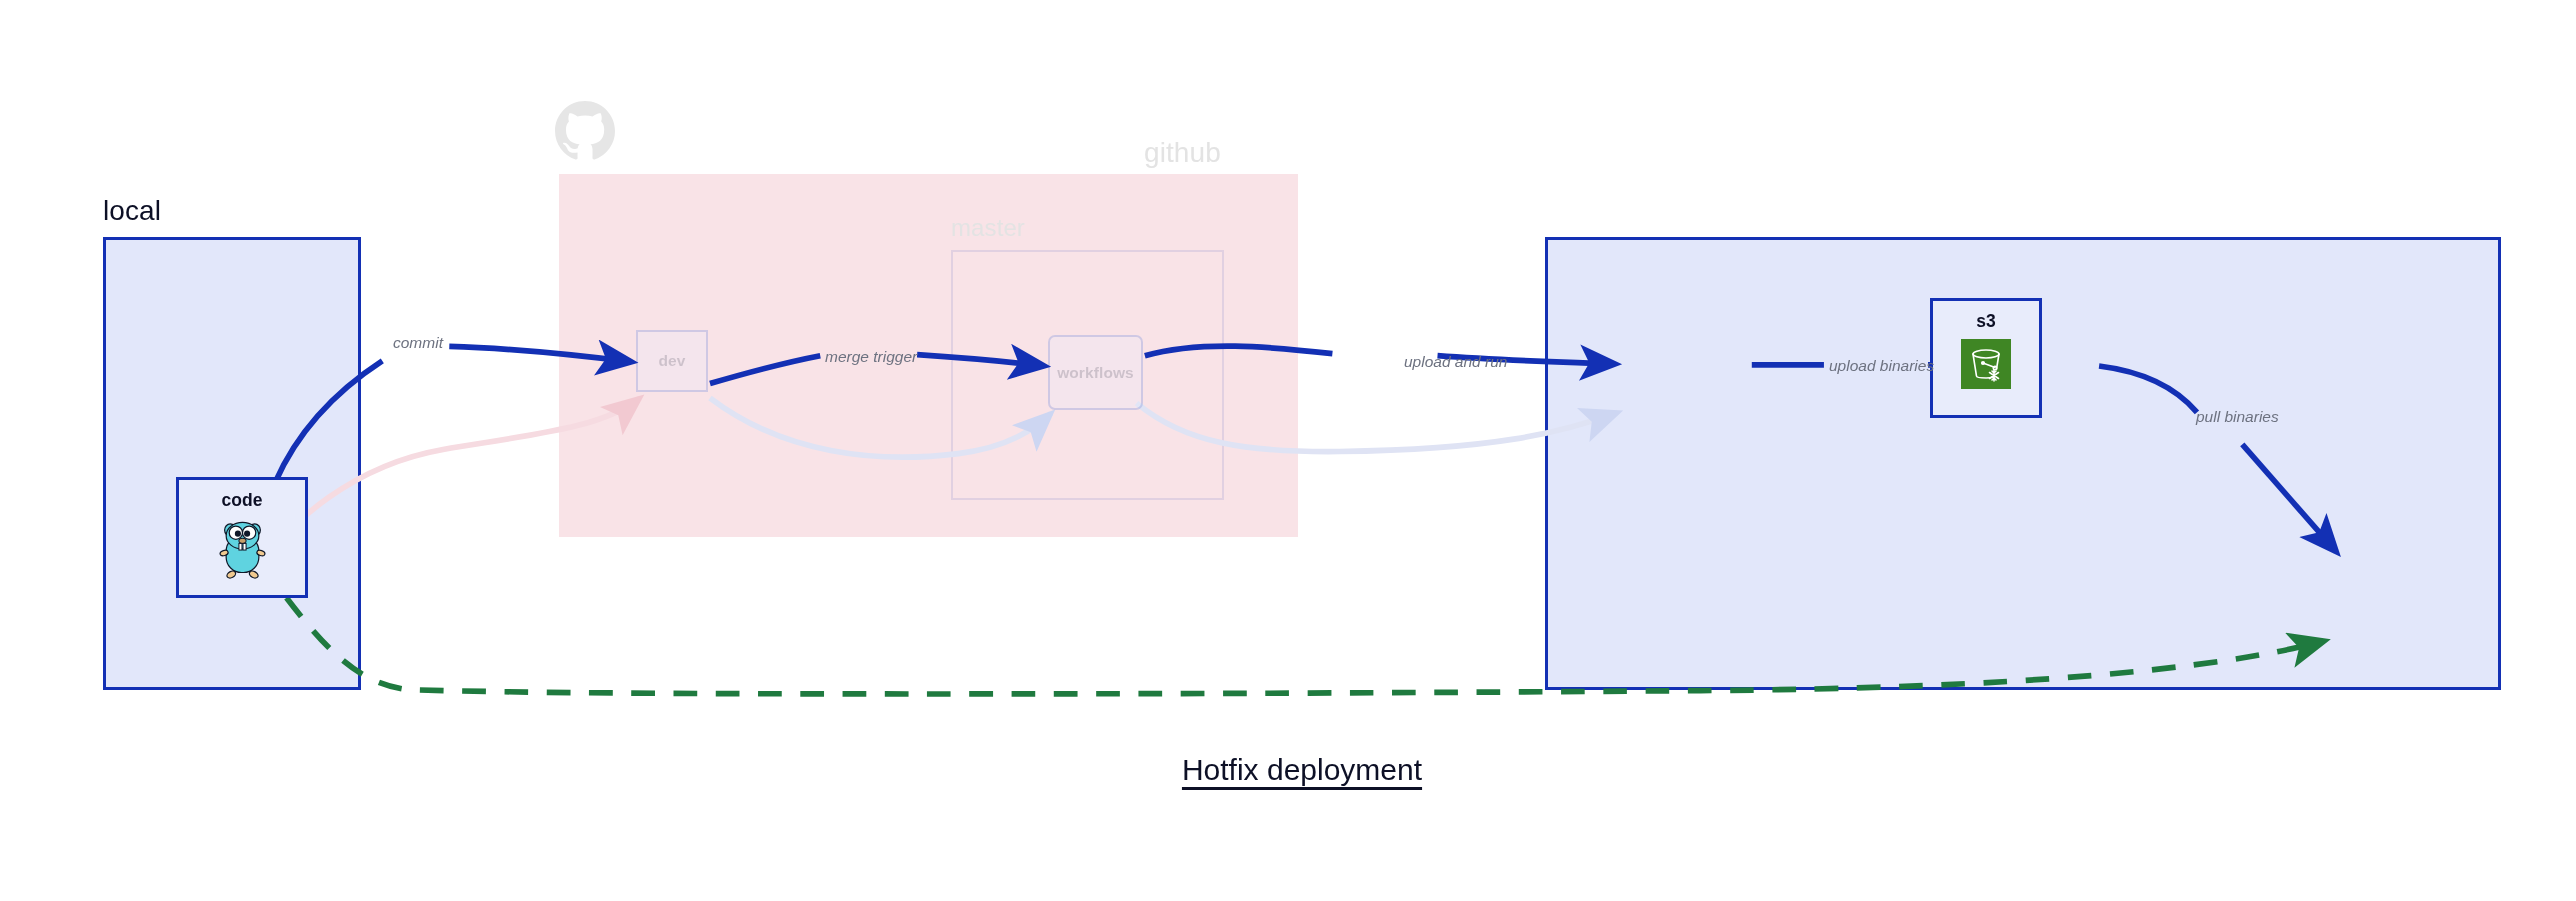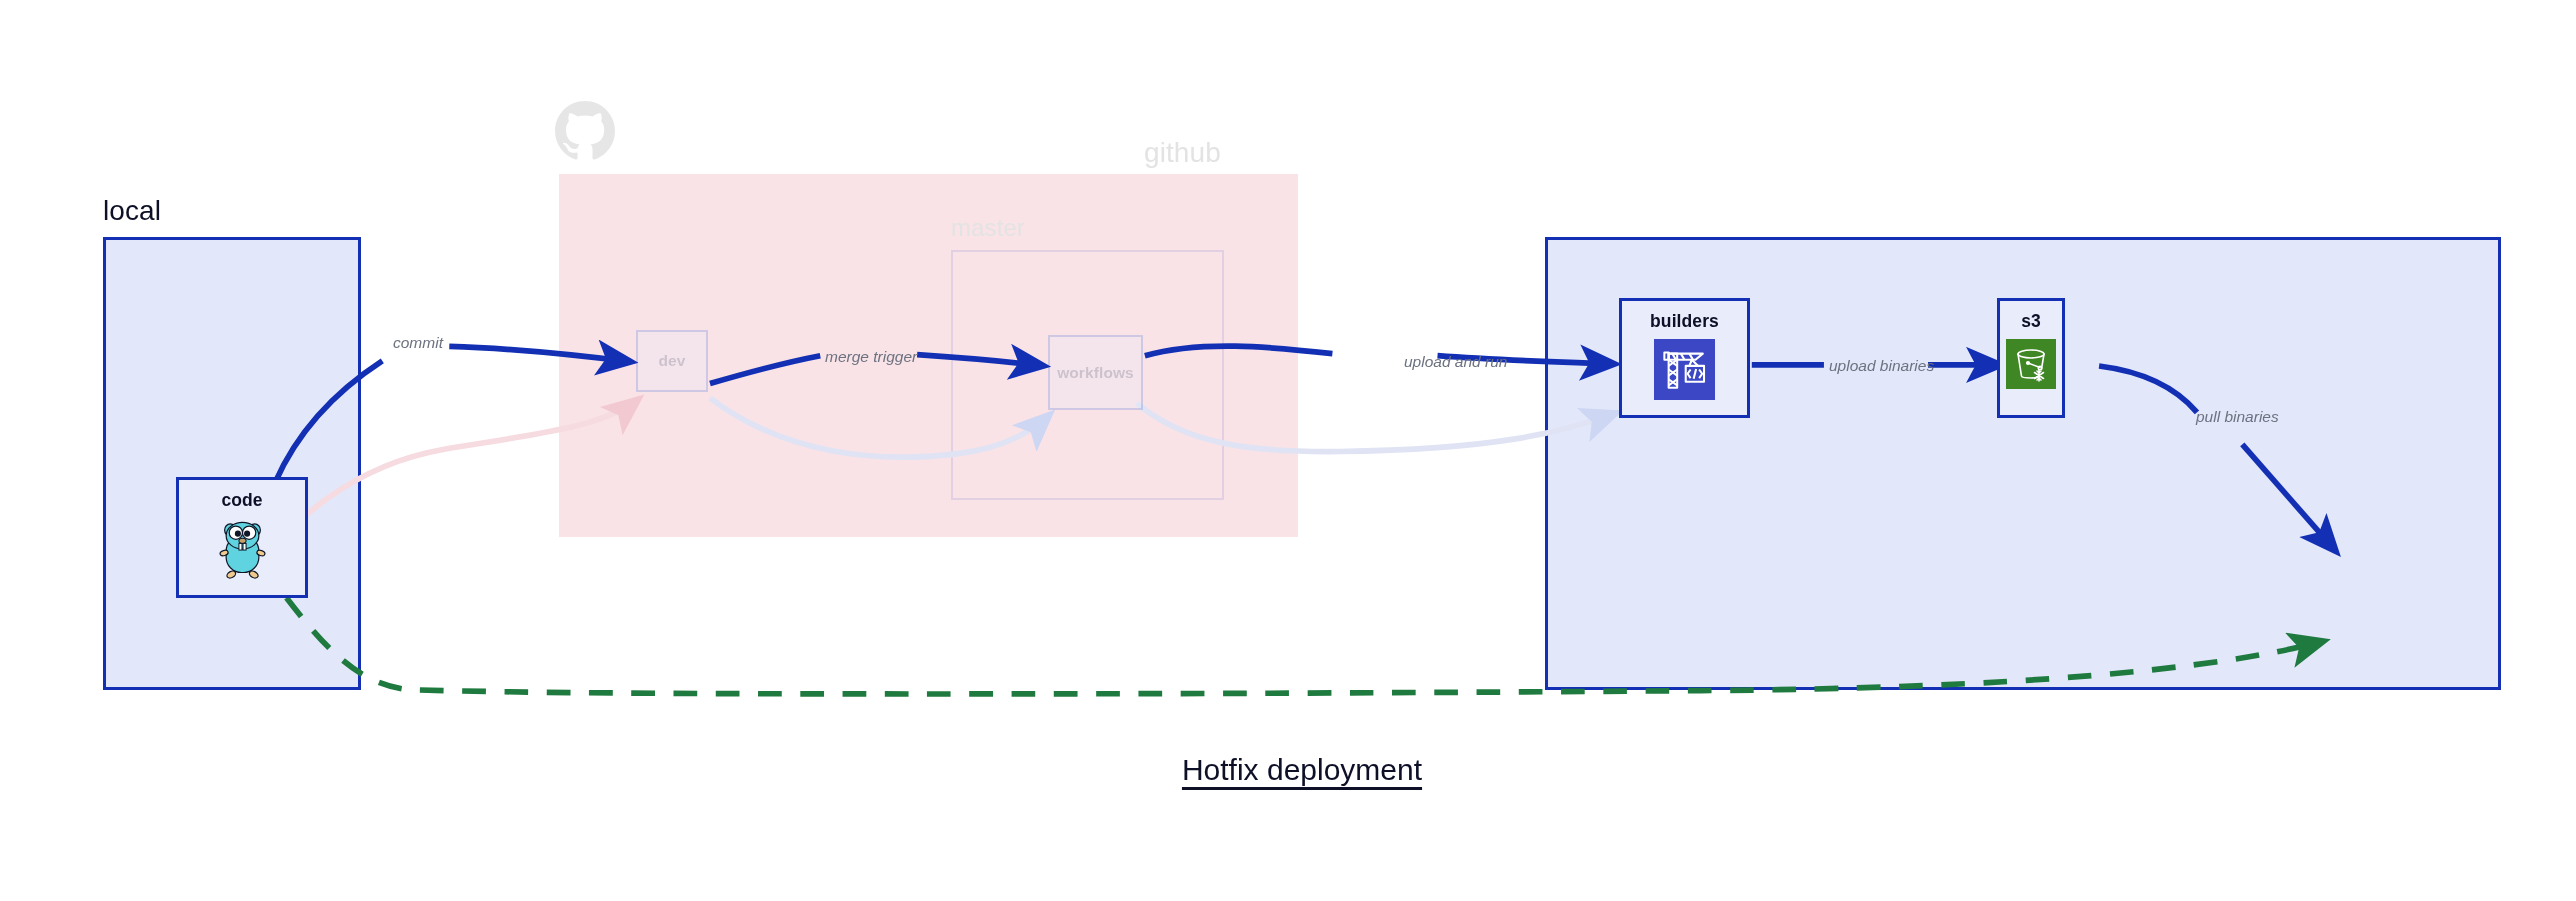--- a/index.html
+++ b/index.html
@@ -107,21 +107,21 @@
 
   <div class="grp-label muted" style="left:1144px;top:137px;width:155px;text-align:left;">github</div>
 
   <div class="grp-label muted" style="left:951px;top:214px;width:273px;font-size:24px;">master</div>
 
 
   <div class="node ghost" style="left:636px;top:330px;width:72px;height:62px;justify-content:center;">
     <div class="title" style="margin:0;">dev</div>
   </div>
 
-  <div class="node ghost" style="left:1048px;top:335px;width:95px;height:75px;justify-content:center;">
+  <div class="node ghost" style="left:1048px;top:335px;width:95px;height:75px;justify-content:center;border-radius:7px;">
     <div class="title" style="margin:0;">workflows</div>
   </div>
 
   <svg class="layer" viewBox="0 0 5054 1750" width="2604" height="902">
     <defs>
       <marker id="ah-blue" markerWidth="9" markerHeight="9" refX="6.2" refY="3.2" orient="auto" markerUnits="strokeWidth">
         <path d="M0,0 L7.5,3.2 L0,6.4 L1.7,3.2 Z" fill="#1330b4"></path>
       </marker>
       <marker id="ah-green" markerWidth="9" markerHeight="9" refX="6.2" refY="3.2" orient="auto" markerUnits="strokeWidth">
         <path d="M0,0 L7.5,3.2 L0,6.4 L1.7,3.2 Z" fill="#1f7a3f"></path>
@@ -172,45 +172,22 @@
         <circle cx="37" cy="30" r="6" fill="#101828"></circle>
         <circle cx="55" cy="30" r="6" fill="#101828"></circle>
         <ellipse cx="46" cy="44" rx="7" ry="5" fill="#c7a06a" stroke="#101828" stroke-width="2"></ellipse>
 
         <rect x="39" y="49" width="6" height="13" fill="#ffffff" stroke="#101828" stroke-width="2"></rect>
         <rect x="47" y="49" width="6" height="13" fill="#ffffff" stroke="#101828" stroke-width="2"></rect>
       </svg>
     </div>
   </div>
 
-  <div class="node" style="left:1619px;top:298px;width:131px;height:120px;">
-    <div class="title">builders</div>
-    <div class="glyph">
-      <svg width="61" height="61" viewBox="0 0 100 100">
-        <rect width="100" height="100" fill="#3b47c4"></rect>
-        <g fill="none" stroke="#ffffff" stroke-width="3.4" stroke-linejoin="round">
-
-          <rect x="24" y="24" width="14" height="56"></rect>
-          <path d="M24 34 L38 44 M38 34 L24 44 M24 50 L38 60 M38 50 L24 60 M24 66 L38 76 M38 66 L24 76"></path>
-
-          <rect x="17" y="22" width="7" height="12"></rect>
-
-          <path d="M24 24 L80 24 L68 34 L24 34 Z"></path>
-          <path d="M30 24 L36 34 M44 24 L50 34 M58 24 L64 34"></path>
-
-          <path d="M62 34 L58 44 M62 34 L72 44"></path>
-
-          <rect x="52" y="44" width="30" height="26"></rect>
-          <path d="M60 50 L55 57 L60 64 M74 50 L79 57 L74 64 M69 49 L65 65"></path>
-        </g>
-      </svg>
-    </div>
-  </div>
-
-  <div class="node" style="left:1997px;top:298px;width:68px;height:120px;">
+
+  <div class="node" style="left:1930px;top:298px;width:112px;height:120px;">
     <div class="title">s3</div>
     <div class="glyph">
       <svg width="50" height="50" viewBox="0 0 100 100">
         <rect width="100" height="100" fill="#3f8624"></rect>
         <g fill="none" stroke="#ffffff" stroke-width="3.2" stroke-linecap="round">
 
           <path d="M24 30 L31 74 Q31 78 50 78 Q60 78 64 76"></path>
           <ellipse cx="50" cy="30" rx="26" ry="8"></ellipse>
           <path d="M76 30 L71 60"></path>
 

